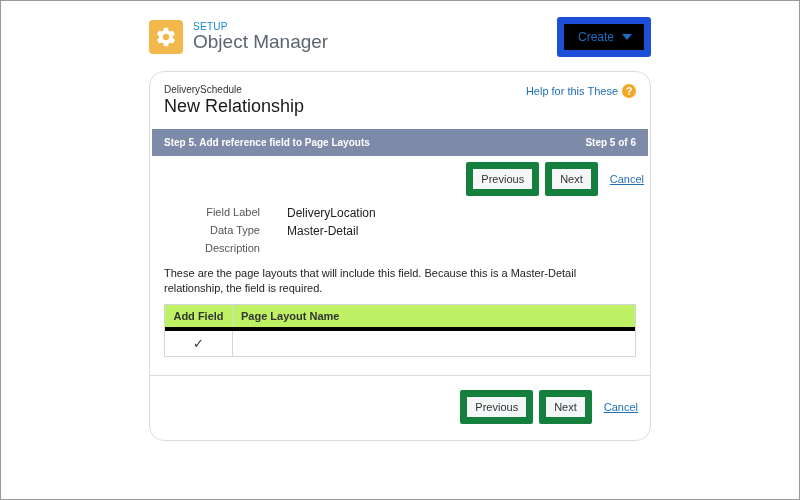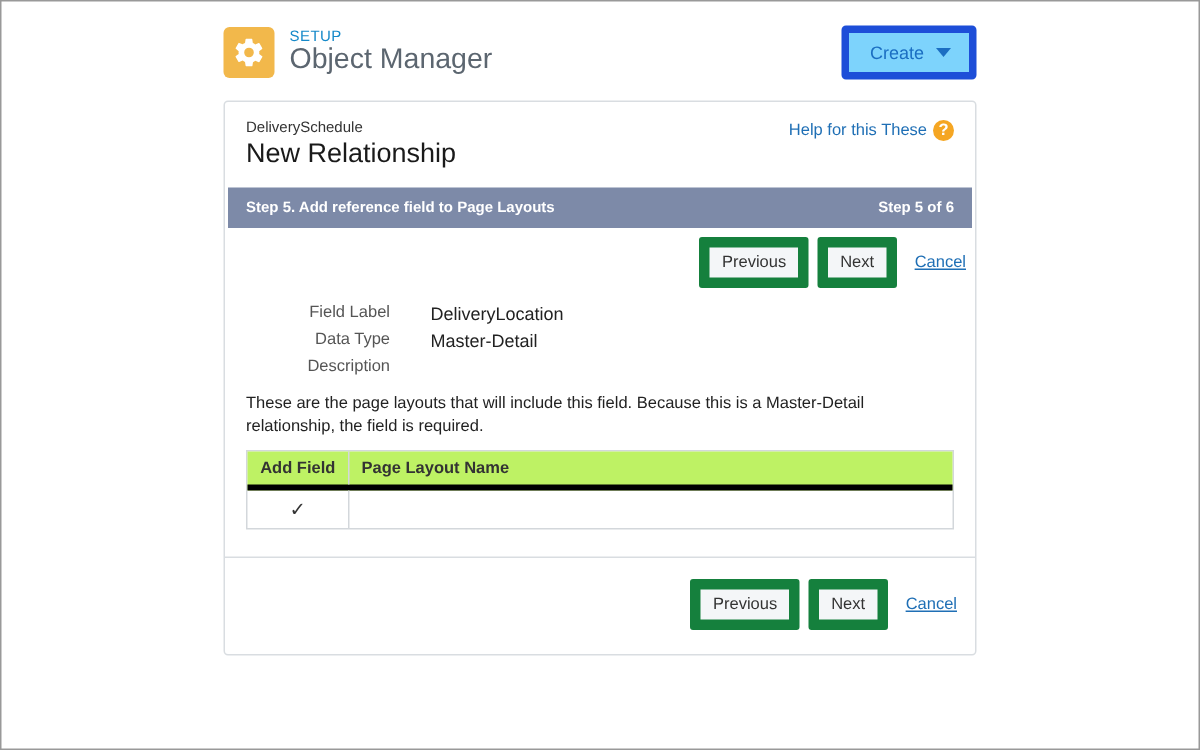--- a/index.html
+++ b/index.html
@@ -5,23 +5,23 @@
     * { box-sizing: border-box; margin: 0; padding: 0; }
     body { font-family: Arial, Helvetica, sans-serif; background: #fff; color: #333; }
     .frame { width: 800px; height: 500px; border: 1px solid #999; margin: 0 auto; padding: 0; display: flex; justify-content: center; }
     .inner { width: 530px; padding: 10px 14px; }
     .hdr { display: flex; align-items: center; justify-content: space-between; padding: 6px 0 10px; }
     .hdr-left { display: flex; align-items: center; gap: 10px; }
     .gear-badge { width: 34px; height: 34px; background: #f2b84b; border-radius: 4px; display: flex; align-items: center; justify-content: center; }
     .gear-badge svg { width: 22px; height: 22px; }
     .setup-eyebrow { font-size: 10px; color: #1589c9; letter-spacing: 0.3px; }
     .obj-mgr { font-size: 19px; font-weight: 400; color: #5c6670; line-height: 1.1; }
-    .create-btn { border: 5px solid #1d4ed8; background: #7dd3fc; color: #1b6ec2; font-size: 12px; padding: 6px 12px 6px 14px; border-radius: 3px; cursor: pointer; display: flex; align-items: center; gap: 8px; }
+    .create-btn { border: 7px solid #1d4ed8; background: #000000; color: #1b6ec2; font-size: 12px; padding: 6px 12px 6px 14px; border-radius: 3px; cursor: pointer; display: flex; align-items: center; gap: 8px; }
     .caret-down { width: 0; height: 0; border-left: 5px solid transparent; border-right: 5px solid transparent; border-top: 6px solid #1b6ec2; }
-    .panel { border: 1px solid #d9dde1; border-radius: 3px; background: #fff; margin-top: 4px; }
+    .panel { border: 1px solid #d9dde1; border-radius: 15px; background: #fff; margin-top: 4px; }
     .panel-head { display: flex; justify-content: space-between; padding: 12px 14px 12px; align-items: flex-start; }
     .crumb { font-size: 10px; color: #333; }
     .page-title { font-size: 18px; font-weight: 400; color: #1a1a1a; margin-top: 1px; }
     .help { font-size: 11px; color: #1f6fb5; display: flex; align-items: center; gap: 4px; cursor: pointer; }
     .help-ico { width: 14px; height: 14px; background: #f5a623; border-radius: 50%; color: #fff; font-size: 11px; font-weight: bold; display: flex; align-items: center; justify-content: center; }
     .stepbar { background: #7d8aa8; color: #fff; font-size: 10px; font-weight: bold; padding: 8px 12px; display: flex; justify-content: space-between; margin: 0 2px 4px; }
     .btnrow { display: flex; justify-content: flex-end; align-items: center; gap: 6px; margin: 6px 6px 8px; }
     .btn { border: 7px solid #15803d; background: #f4f6f8; color: #333; font-size: 11px; padding: 4px 8px; border-radius: 2px; cursor: pointer; }
     .link { color: #1f6fb5; font-size: 11px; cursor: pointer; margin-left: 6px; text-decoration: underline; }
     .fields { margin: 4px 14px 8px; font-size: 12px; }

